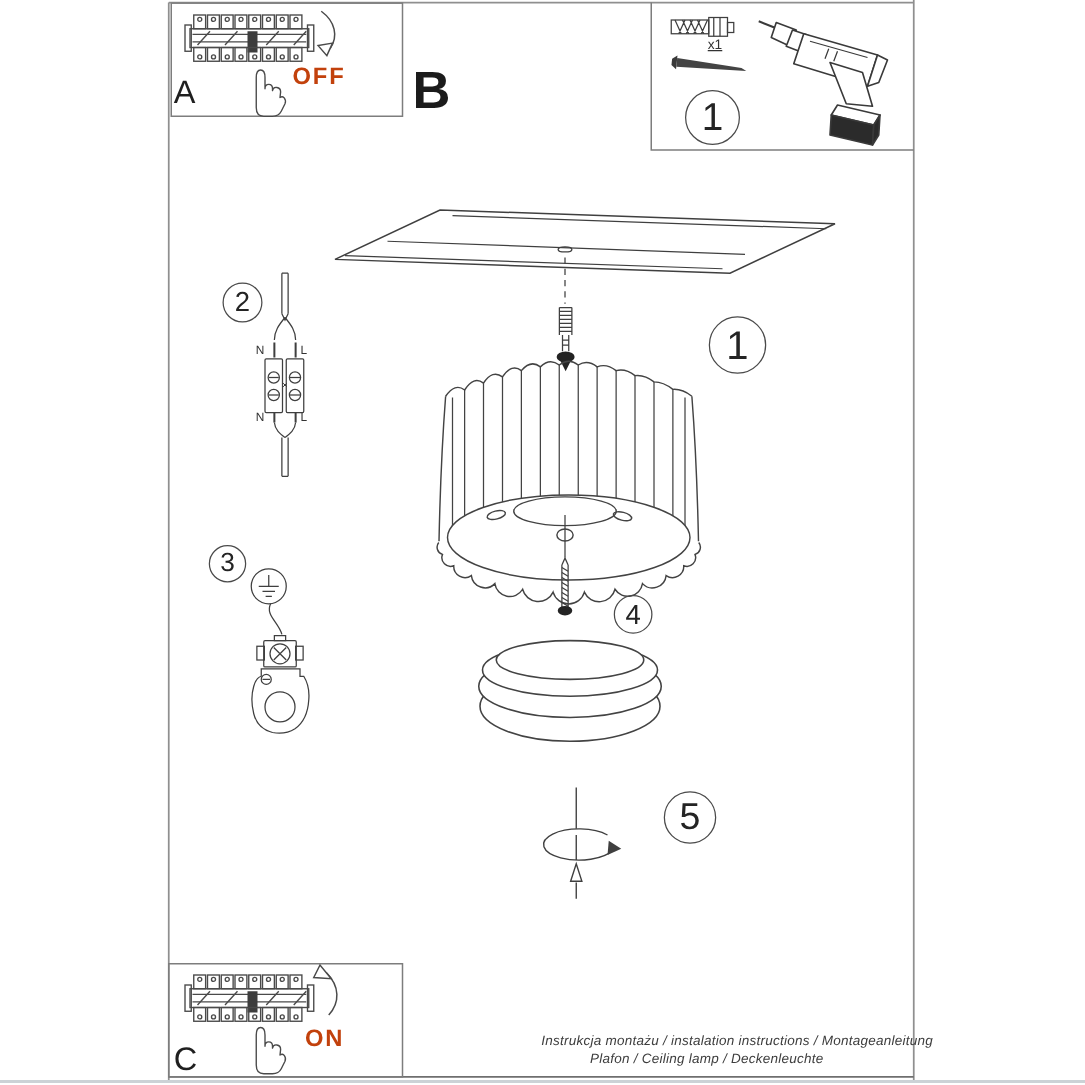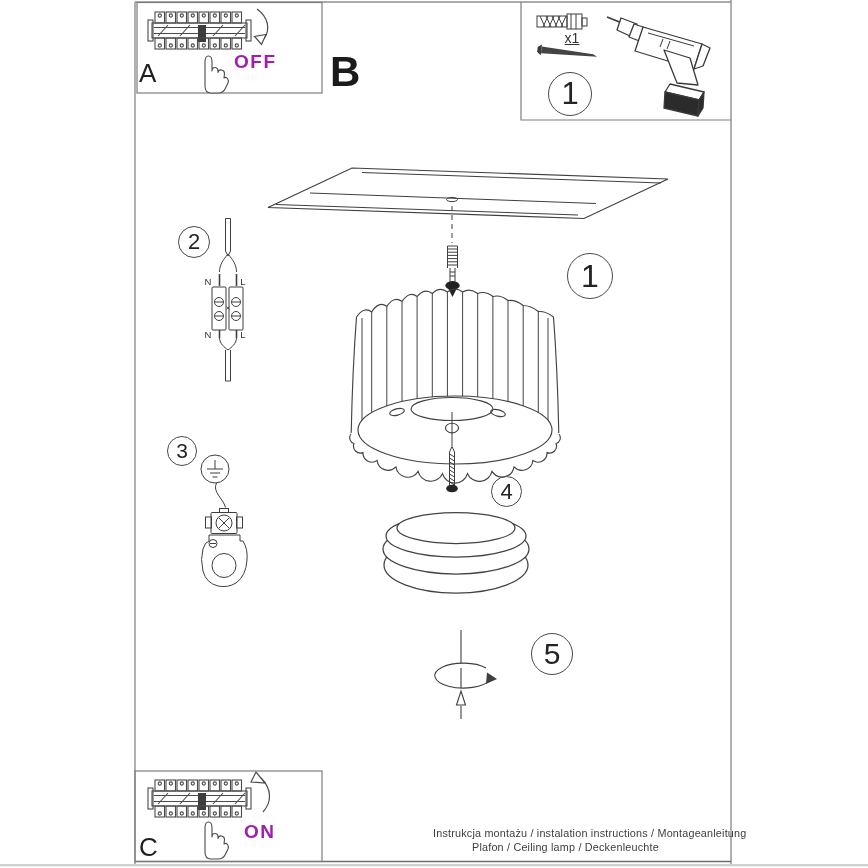--- a/index.html
+++ b/index.html
@@ -2,26 +2,26 @@
 <html><head>
 <meta charset="utf-8">
 <style>
   html,body{margin:0;padding:0;background:#fff;}
   #page{position:relative;width:868px;height:868px;background:#fff;overflow:hidden;
         font-family:"Liberation Sans", sans-serif;color:#2a2a2a;}
   #art{position:absolute;left:0;top:0;}
   .txt{position:absolute;white-space:nowrap;}
   .letter{font-size:26px;color:#1f1f1f;}
   .letter-b{font-size:42px;font-weight:700;color:#1b1b1b;}
-  .state{font-size:19px;font-weight:700;letter-spacing:1.5px;color:#a21caf;}
-  .qty{font-size:14px;color:#333;text-decoration:underline;}
+  .state{font-size:19px;font-weight:700;letter-spacing:1.5px;color:#c2410c;}
+  .qty{font-size:11px;color:#333;text-decoration:underline;}
   .nl{font-size:9.5px;color:#333;transform:translate(-50%,-50%);}
   .badge{position:absolute;border:1.3px solid #4a4a4a;border-radius:50%;
          display:flex;align-items:center;justify-content:center;color:#242424;box-sizing:border-box;}
-  .footer-line{font-size:10.8px;color:#3d3d3d;letter-spacing:.2px;line-height:14px;}
+  .footer-line{font-size:10.8px;color:#3d3d3d;letter-spacing:.2px;line-height:14px;font-style:italic;}
 </style>
 </head>
 <body>
 
 <div id="page">
 
 <svg id="art" width="868" height="868" viewBox="0 0 868 868">
   <defs>
     <g id="breaker" stroke="#4a4a4a" fill="none" stroke-width="1.1">
       <rect x="-4" y="8" width="5" height="21"></rect>

